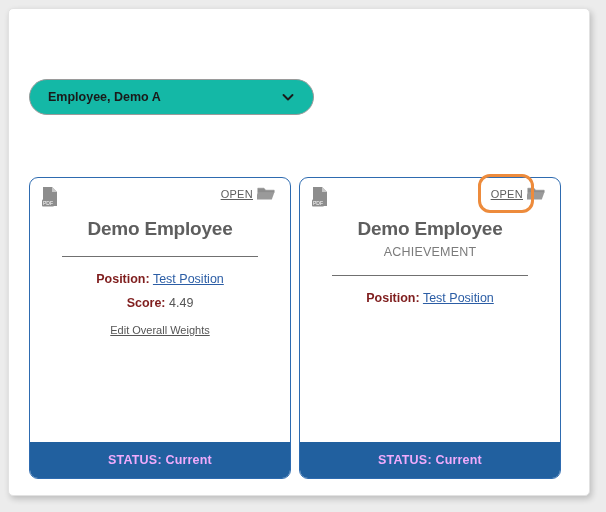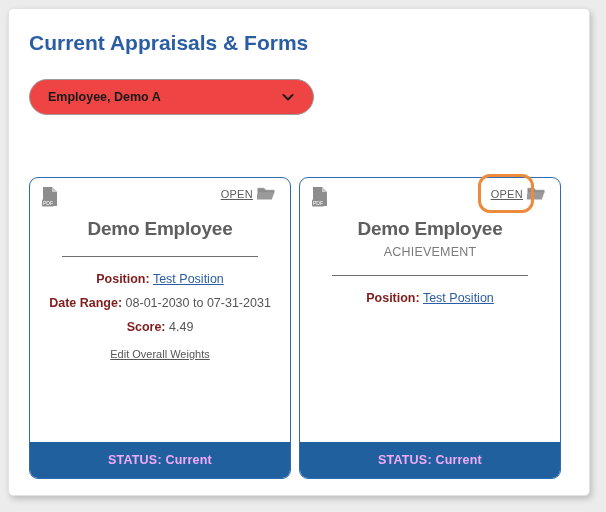--- a/index.html
+++ b/index.html
@@ -45,21 +45,21 @@
   }
 
   
   .dropdown {
     position: absolute;
     left: 20px;
     top: 70px;
     width: 285px;
     height: 36px;
     box-sizing: border-box;
-    background: #ef4444;
+    background: #14b8a6;
     border: 1px solid #9a9a9a;
     border-radius: 18px;
     display: flex;
     align-items: center;
     padding: 0 14px 0 18px;
     cursor: pointer;
   }
   .dropdown-value {
     flex: 1;
     font-size: 12.5px;
@@ -209,21 +209,20 @@
     font-weight: bold;
     letter-spacing: 0.2px;
   }
 </style>
 </head>
 <body>
 
 <div id="root">
   <div class="panel">
 
-    <div class="page-title">Current Appraisals &amp; Forms</div>
 
     <div class="dropdown">
       <span class="dropdown-value">Employee, Demo A</span>
       <span class="chev">
         <svg viewBox="0 0 14 14" width="14" height="14" aria-hidden="true">
           <path d="M2.5 5 L7 9.5 L11.5 5" fill="none" stroke="#1a1a1a" stroke-width="1.9" stroke-linecap="round" stroke-linejoin="round"></path>
         </svg>
       </span>
     </div>
 
@@ -251,24 +250,20 @@
           </span>
         </div>
 
         <div class="card-name">Demo Employee</div>
         <div class="divider"></div>
 
         <div class="card-body">
           <div class="field-row">
             <span class="field-label">Position:</span>
             <span class="field-link">Test Position</span>
-          </div>
-          <div class="field-row">
-            <span class="field-label">Date Range:</span>
-            <span class="field-value">08-01-2030 to 07-31-2031</span>
           </div>
           <div class="field-row">
             <span class="field-label">Score:</span>
             <span class="field-value">4.49</span>
           </div>
           <div class="edit-link-row">
             <span class="edit-link">Edit Overall Weights</span>
           </div>
         </div>
 

